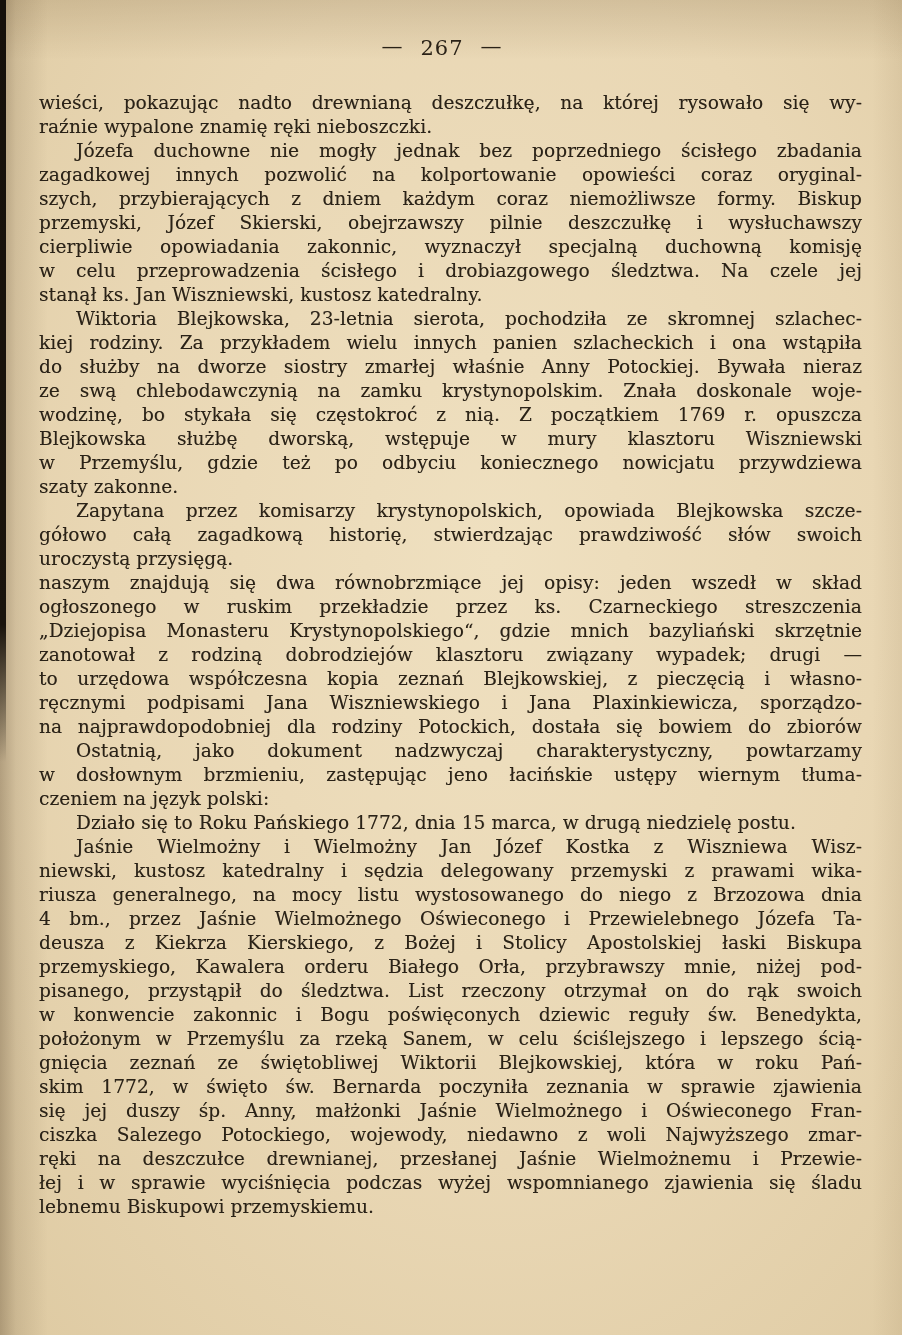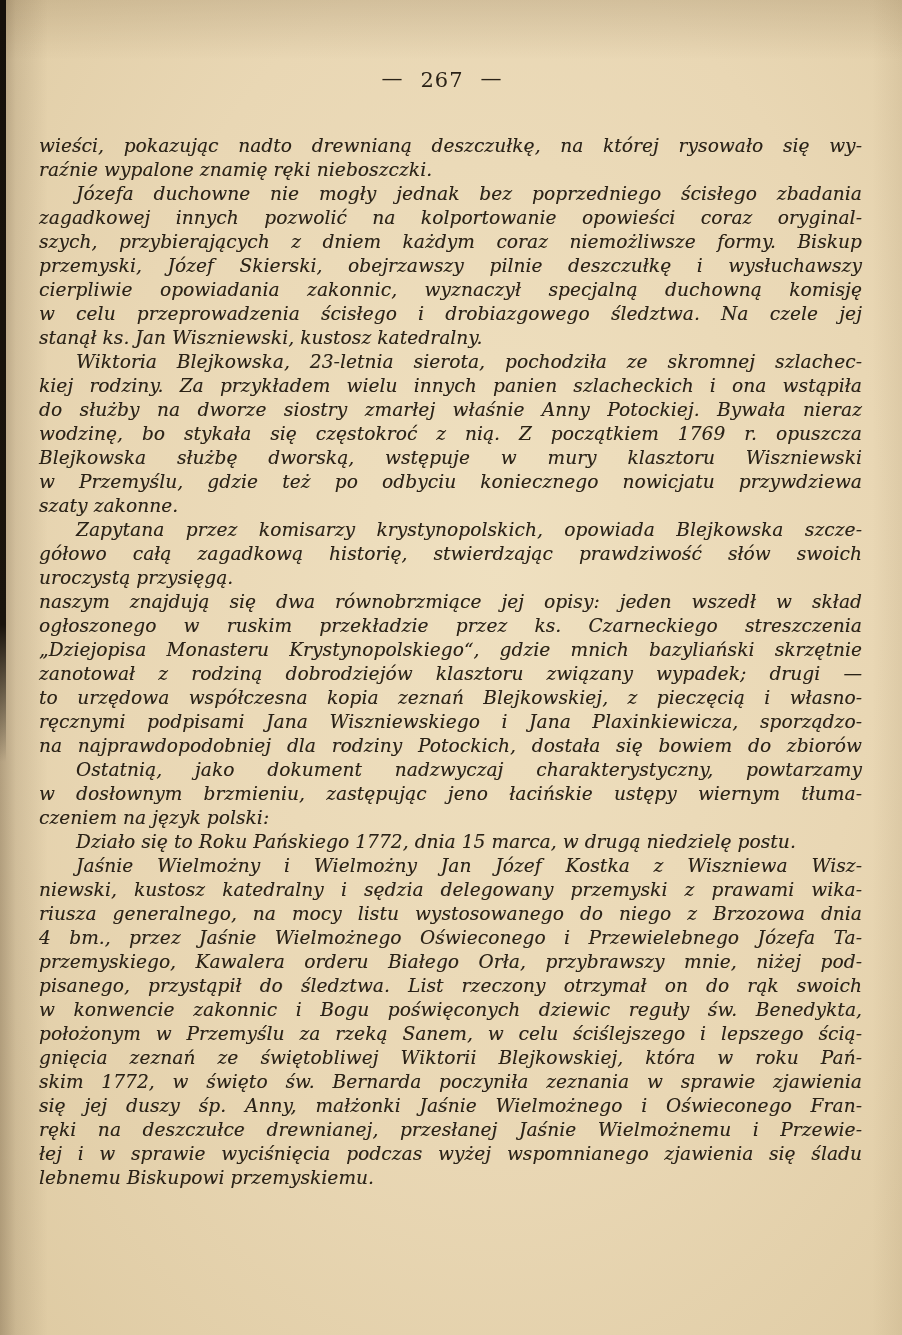--- a/index.html
+++ b/index.html
@@ -17,34 +17,33 @@
       radial-gradient(ellipse at 55% 42%, #efe0c0 0%, #e9d7b4 55%, #decaa2 100%);
   }
   
   .edge-strip {
     position: absolute;
     left: 0; top: 0;
     width: 6px; height: 762px;
     background: linear-gradient(180deg, #15100b 0%, #1a140d 82%, rgba(26,20,13,0) 100%);
   }
   .page-header {
-    padding-top: 68px;
+    padding-top: 36px;
     width: 824px;
     margin: 0 auto 0 30px;
     text-align: center;
     font-size: 21px;
     color: #2a2217;
     letter-spacing: 1px;
   }
   .page-header .dash { display: inline-block; margin: 0 17px; transform: translateY(-2px); }
   .page-header .num { display: inline-block; }
   .page-body {
     width: 823px;
-    margin: 42px 0 0 39px;
-    font-style: italic;
+    margin: 31px 0 0 39px;
   }
   .paragraph { margin: 0; padding: 0; }
   .line {
     font-size: 18.5px;
     line-height: 24px;
     height: 24px;
     white-space: normal;
     text-align: justify;
     text-align-last: justify;
     color: #2a2217;
@@ -75,20 +74,21 @@
         <div class="line">szych, przybierających z dniem każdym coraz niemożliwsze formy. Biskup</div>
         <div class="line">przemyski, Józef Skierski, obejrzawszy pilnie deszczułkę i wysłuchawszy</div>
         <div class="line">cierpliwie opowiadania zakonnic, wyznaczył specjalną duchowną komisję</div>
         <div class="line">w celu przeprowadzenia ścisłego i drobiazgowego śledztwa. Na czele jej</div>
         <div class="line last">stanął ks. Jan Wiszniewski, kustosz katedralny.</div>
       </div>
       <div class="paragraph">
         <div class="line indent">Wiktoria Blejkowska, 23-letnia sierota, pochodziła ze skromnej szlachec-</div>
         <div class="line">kiej rodziny. Za przykładem wielu innych panien szlacheckich i ona wstąpiła</div>
         <div class="line">do służby na dworze siostry zmarłej właśnie Anny Potockiej. Bywała nieraz</div>
+        <div class="line">ze swą chlebodawczynią na zamku krystynopolskim. Znała doskonale woje-</div>
         <div class="line">wodzinę, bo stykała się częstokroć z nią. Z początkiem 1769 r. opuszcza</div>
         <div class="line">Blejkowska służbę dworską, wstępuje w mury klasztoru Wiszniewski</div>
         <div class="line">w Przemyślu, gdzie też po odbyciu koniecznego nowicjatu przywdziewa</div>
         <div class="line last">szaty zakonne.</div>
       </div>
       <div class="paragraph">
         <div class="line indent">Zapytana przez komisarzy krystynopolskich, opowiada Blejkowska szcze-</div>
         <div class="line">gółowo całą zagadkową historię, stwierdzając prawdziwość słów swoich</div>
         <div class="line last">uroczystą przysięgą.</div>
       </div>
@@ -107,25 +107,27 @@
         <div class="line last">czeniem na język polski:</div>
       </div>
       <div class="paragraph">
         <div class="line last indent">Działo się to Roku Pańskiego 1772, dnia 15 marca, w drugą niedzielę postu.</div>
       </div>
       <div class="paragraph">
         <div class="line indent">Jaśnie Wielmożny i Wielmożny Jan Józef Kostka z Wiszniewa Wisz-</div>
         <div class="line">niewski, kustosz katedralny i sędzia delegowany przemyski z prawami wika-</div>
         <div class="line">riusza generalnego, na mocy listu wystosowanego do niego z Brzozowa dnia</div>
         <div class="line">4 bm., przez Jaśnie Wielmożnego Oświeconego i Przewielebnego Józefa Ta-</div>
+        <div class="line">deusza z Kiekrza Kierskiego, z Bożej i Stolicy Apostolskiej łaski Biskupa</div>
         <div class="line">przemyskiego, Kawalera orderu Białego Orła, przybrawszy mnie, niżej pod-</div>
         <div class="line">pisanego, przystąpił do śledztwa. List rzeczony otrzymał on do rąk swoich</div>
         <div class="line">w konwencie zakonnic i Bogu poświęconych dziewic reguły św. Benedykta,</div>
         <div class="line">położonym w Przemyślu za rzeką Sanem, w celu ściślejszego i lepszego ścią-</div>
         <div class="line">gnięcia zeznań ze świętobliwej Wiktorii Blejkowskiej, która w roku Pań-</div>
         <div class="line">skim 1772, w święto św. Bernarda poczyniła zeznania w sprawie zjawienia</div>
         <div class="line">się jej duszy śp. Anny, małżonki Jaśnie Wielmożnego i Oświeconego Fran-</div>
+        <div class="line">ciszka Salezego Potockiego, wojewody, niedawno z woli Najwyższego zmar-</div>
         <div class="line">ręki na deszczułce drewnianej, przesłanej Jaśnie Wielmożnemu i Przewie-</div>
         <div class="line">łej i w sprawie wyciśnięcia podczas wyżej wspomnianego zjawienia się śladu</div>
         <div class="line last">lebnemu Biskupowi przemyskiemu.</div>
       </div>
     </div>
 </div>
 
 </body></html>

